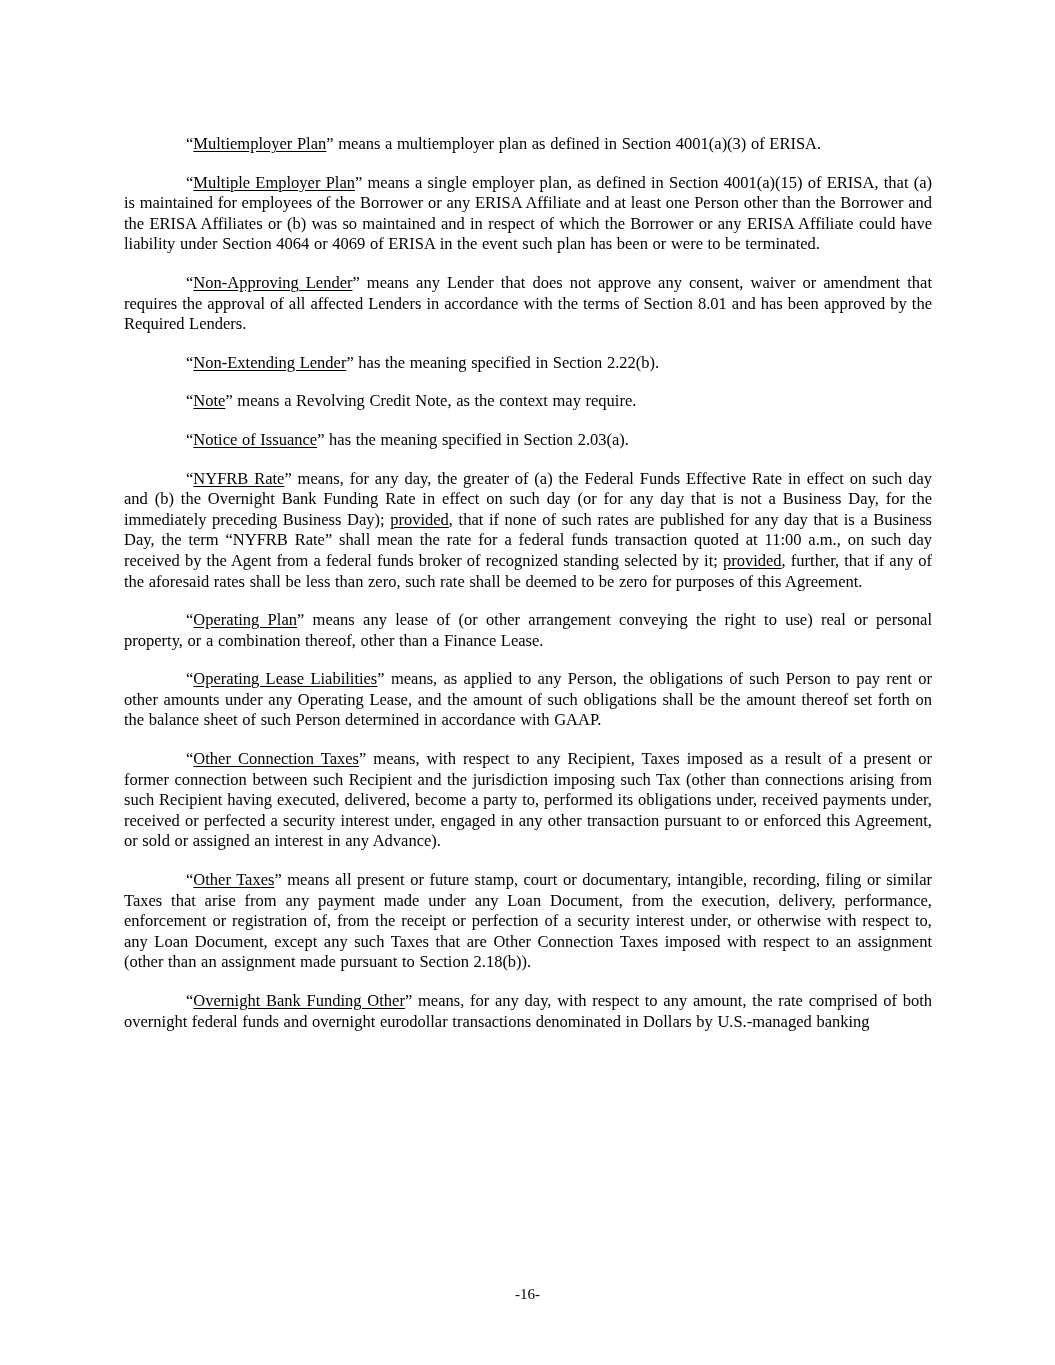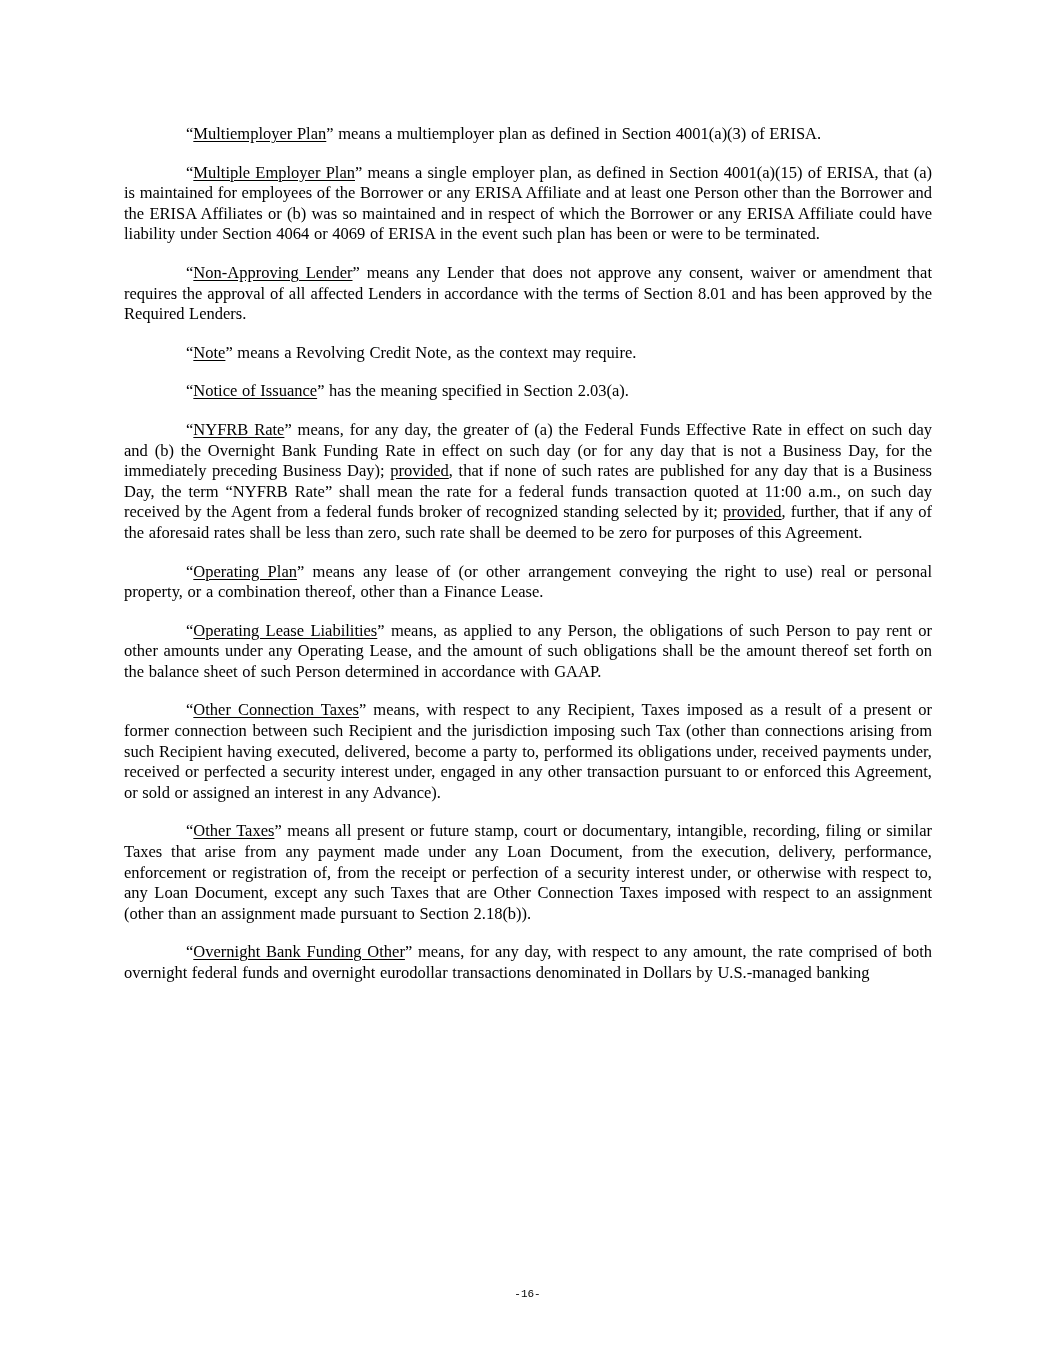--- a/index.html
+++ b/index.html
@@ -16,54 +16,54 @@
     font-family: "Liberation Serif", "DejaVu Serif", serif;
     overflow: hidden;
   }
   .content {
     position: absolute;
     left: 124px;
     top: 120px;
     width: 808px;
   }
   .para {
-    margin: 4px 0 18px 0;
+    margin: 14px 0 18px 0;
     font-size: 16.5px;
     line-height: 20.6px;
     text-indent: 62px;
     text-align: justify;
     text-align-last: left;
     word-spacing: 0.5px;
   }
   .para:last-child {
     margin-bottom: 0;
   }
   .term {
     text-decoration: underline;
     text-underline-offset: 2px;
   }
   .footer {
     position: absolute;
     left: 0;
     bottom: 61px;
     width: 100%;
     text-align: center;
-    font-size: 11px;
+    font-size: 15px;
     line-height: 20px;
-    font-family: Liberation Mono, monospace;
   }
 </style>
 </head>
 <body>
 
 <div class="page">
   <div class="content">
       <p class="para"><span class="plain">“</span><span class="term">Multiemployer Plan</span><span class="plain">” means a multiemployer plan as defined in Section 4001(a)(3) of ERISA.</span></p>
       <p class="para"><span class="plain">“</span><span class="term">Multiple Employer Plan</span><span class="plain">” means a single employer plan, as defined in Section 4001(a)(15) of ERISA, that (a) is maintained for employees of the Borrower or any ERISA Affiliate and at least one Person other than the Borrower and the ERISA Affiliates or (b) was so maintained and in respect of which the Borrower or any ERISA Affiliate could have liability under Section 4064 or 4069 of ERISA in the event such plan has been or were to be terminated.</span></p>
       <p class="para"><span class="plain">“</span><span class="term">Non-Approving Lender</span><span class="plain">” means any Lender that does not approve any consent, waiver or amendment that requires the approval of all affected Lenders in accordance with the terms of Section 8.01 and has been approved by the Required Lenders.</span></p>
+      <p class="para"><span class="plain">“</span><span class="term">Non-Extending Lender</span><span class="plain">” has the meaning specified in Section 2.22(b).</span></p>
       <p class="para"><span class="plain">“</span><span class="term">Note</span><span class="plain">” means a Revolving Credit Note, as the context may require.</span></p>
       <p class="para"><span class="plain">“</span><span class="term">Notice of Issuance</span><span class="plain">” has the meaning specified in Section 2.03(a).</span></p>
       <p class="para"><span class="plain">“</span><span class="term">NYFRB Rate</span><span class="plain">” means, for any day, the greater of (a) the Federal Funds Effective Rate in effect on such day and (b) the Overnight Bank Funding Rate in effect on such day (or for any day that is not a Business Day, for the immediately preceding Business Day); </span><span class="term">provided</span><span class="plain">, that if none of such rates are published for any day that is a Business Day, the term “NYFRB Rate” shall mean the rate for a federal funds transaction quoted at 11:00 a.m., on such day received by the Agent from a federal funds broker of recognized standing selected by it; </span><span class="term">provided</span><span class="plain">, further, that if any of the aforesaid rates shall be less than zero, such rate shall be deemed to be zero for purposes of this Agreement.</span></p>
       <p class="para"><span class="plain">“</span><span class="term">Operating Plan</span><span class="plain">” means any lease of (or other arrangement conveying the right to use) real or personal property, or a combination thereof, other than a Finance Lease.</span></p>
       <p class="para"><span class="plain">“</span><span class="term">Operating Lease Liabilities</span><span class="plain">” means, as applied to any Person, the obligations of such Person to pay rent or other amounts under any Operating Lease, and the amount of such obligations shall be the amount thereof set forth on the balance sheet of such Person determined in accordance with GAAP.</span></p>
       <p class="para"><span class="plain">“</span><span class="term">Other Connection Taxes</span><span class="plain">” means, with respect to any Recipient, Taxes imposed as a result of a present or former connection between such Recipient and the jurisdiction imposing such Tax (other than connections arising from such Recipient having executed, delivered, become a party to, performed its obligations under, received payments under, received or perfected a security interest under, engaged in any other transaction pursuant to or enforced this Agreement, or sold or assigned an interest in any Advance).</span></p>
       <p class="para"><span class="plain">“</span><span class="term">Other Taxes</span><span class="plain">” means all present or future stamp, court or documentary, intangible, recording, filing or similar Taxes that arise from any payment made under any Loan Document, from the execution, delivery, performance, enforcement or registration of, from the receipt or perfection of a security interest under, or otherwise with respect to, any Loan Document, except any such Taxes that are Other Connection Taxes imposed with respect to an assignment (other than an assignment made pursuant to Section 2.18(b)).</span></p>
       <p class="para"><span class="plain">“</span><span class="term">Overnight Bank Funding Other</span><span class="plain">” means, for any day, with respect to any amount, the rate comprised of both overnight federal funds and overnight eurodollar transactions denominated in Dollars by U.S.-managed banking</span></p>
     </div>
   <div class="footer">-16-</div>

